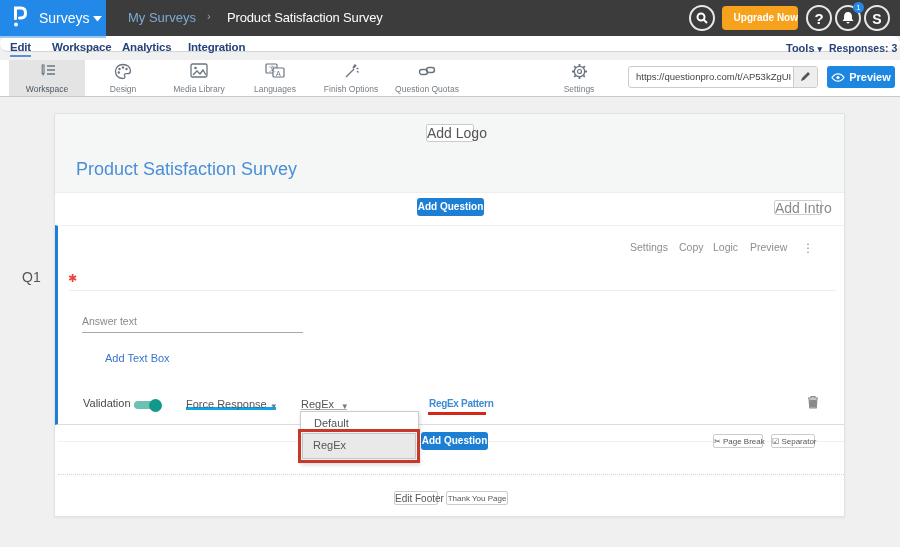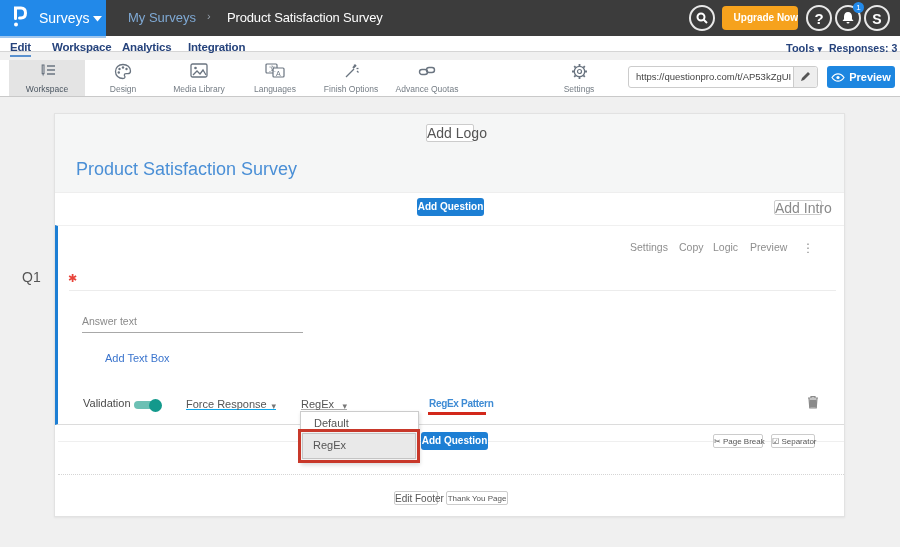--- a/index.html
+++ b/index.html
@@ -11,21 +11,21 @@
 .topbar { position:absolute; top:0; left:0; width:900px; height:36px; background:#3c3c3c; }
 .sbtn { position:absolute; left:0; top:0; width:106px; height:36px; background:#2289e9; color:#fff; }
 .sbtn .stext { position:absolute; left:39px; top:10px; font-size:14px; color:#fff; }
 .crumb-my { position:absolute; left:128px; top:10px; font-size:13px; color:#7fa9d4; }
 .crumb-gt { position:absolute; left:207px; top:10px; font-size:11px; color:#98a2ac; }
 .crumb-title { position:absolute; left:227px; top:10px; font-size:13px; letter-spacing:-0.15px; color:#fdfdfd; }
 .circ { position:absolute; top:5px; width:26px; height:26px; border:2px solid #e8e8e8; border-radius:50%; color:#fff; text-align:center; }
 .upgrade { position:absolute; left:722px; top:6px; width:76px; height:24px; background:#f6a21d; border-radius:4px; color:#fff; font-size:10px; font-weight:bold; text-align:right; line-height:24px; }
 
 
-.tabbar { position:absolute; top:36px; left:0; width:900px; height:16px; background:#fff; border-bottom:1px solid #d5d5d5; }
+.tabbar { position:absolute; top:36px; left:0; width:900px; height:16px; background:#fff; border-bottom:1px solid #d5d5d5;border-radius:10px; }
 .bluebottom { position:absolute; top:36px; left:0; width:106px; height:2px; background:#9fc6ee; }
 .tab { position:absolute; top:5px; font-size:11.5px; letter-spacing:-0.2px; font-weight:bold; color:#26437c; white-space:nowrap; }
 .tools { position:absolute; top:6px; font-size:11px; font-weight:bold; color:#26437c; white-space:nowrap; }
 
 
 .toolbar { position:absolute; top:60px; left:0; width:900px; height:37px; background:#fff; border-bottom:1px solid #c9c9c9; }
 .tb-active { position:absolute; left:9px; top:0; width:76px; height:36px; background:#e4e4e4; }
 .tb-item { position:absolute; top:0; width:76px; height:36px; text-align:center; }
 .tb-item svg { margin-top:3px; }
 .tb-label { position:absolute; top:24px; left:0; width:100%; font-size:8.5px; color:#757d85; white-space:nowrap; }
@@ -46,21 +46,21 @@
 .qhead { position:absolute; top:15px; font-size:10.5px; color:#8e8e8e; }
 .qtext { position:absolute; left:24px; top:45px; font-size:12.5px; font-weight:bold; color:#3c3c3c; }
 .ast { position:absolute; left:10px; top:46px; color:#e8443a; font-size:11px; }
 .qline { position:absolute; left:11px; top:64px; width:767px; height:1px; background:#ececec; }
 .anstext { position:absolute; left:24px; top:89px; font-size:10.5px; color:#8a8a8a; }
 .ansline { position:absolute; left:24px; top:106px; width:221px; height:1px; background:#a8a8a8; }
 .addtextbox { position:absolute; left:47px; top:126px; font-size:11px; color:#3a74cd; }
 .vlabel { position:absolute; left:25px; top:171px; font-size:11px; color:#4a4a4a; }
 .toggle { position:absolute; left:76px; top:175px; width:27px; height:8px; background:#6cc0b4; border-radius:5px; }
 .knob { position:absolute; left:15px; top:-2px; width:13px; height:13px; background:#13998c; border-radius:50%; }
-.dd1 { line-height:12px; position:absolute; left:128px; top:172px; width:90px; height:12px; font-size:11px; color:#555; border-bottom:1px solid #0ea5e9; }
+.dd1 { line-height:12px; position:absolute; left:128px; top:172px; width:90px; height:12px; font-size:11px; color:#555; border-bottom:3px solid #0ea5e9; }
 .dd2 { line-height:12px; position:absolute; left:243px; top:172px; width:46px; height:12px; font-size:11px; color:#555; border-bottom:1px solid #aaa; }
 .caret { color:#777; font-size:9px; }
 .regexpat { position:absolute; left:371px; top:172px; font-size:10px; letter-spacing:-0.3px; font-weight:bold; color:#3e8bd4; }
 .redline { position:absolute; left:370px; top:186px; width:58px; height:3px; background:#d2281a; }
 
 
 .dropdown { position:absolute; left:300px; top:411px; width:119px; height:52px; background:#fff; border:1px solid #ccc; box-shadow:1px 2px 4px rgba(0,0,0,0.15); z-index:5; }
 .dd-default { position:absolute; left:13px; top:5px; font-size:11px; color:#555; }
 .redbox { position:absolute; left:298px; top:429px; width:122px; height:34px; border:3px solid #c8382a; background:#f2f2f2; z-index:6; }
 .redinner { position:absolute; left:1px; top:1px; right:1px; bottom:1px; background:#e9e9e9; border:1px solid #c4c4c4; }
@@ -169,21 +169,21 @@
       </svg>
     <div class="tb-label">Finish Options</div>
   </div>
   <div class="tb-item" style="left:389px;">
     <svg width="18" height="16" viewBox="0 0 18 16">
         <g stroke="#6a7480" stroke-width="1.4" fill="none">
           <rect x="1.5" y="6.5" width="8" height="5" rx="2.5"></rect>
           <rect x="8.5" y="4.5" width="8" height="5" rx="2.5"></rect>
         </g>
       </svg>
-    <div class="tb-label">Advance Quotas</div>
+    <div class="tb-label">Question Quotas</div>
   </div>
   <div class="tb-item" style="left:541px;">
     <svg width="17" height="17" viewBox="0 0 17 17">
         <g stroke="#6a7480" fill="none">
           <circle cx="8.5" cy="8.5" r="5.2" stroke-width="1.3"></circle>
           <circle cx="8.5" cy="8.5" r="2" stroke-width="1.2"></circle>
           <g stroke-width="1.8">
             <line x1="8.5" y1="1" x2="8.5" y2="3"></line>
             <line x1="8.5" y1="14" x2="8.5" y2="16"></line>
             <line x1="1" y1="8.5" x2="3" y2="8.5"></line>

